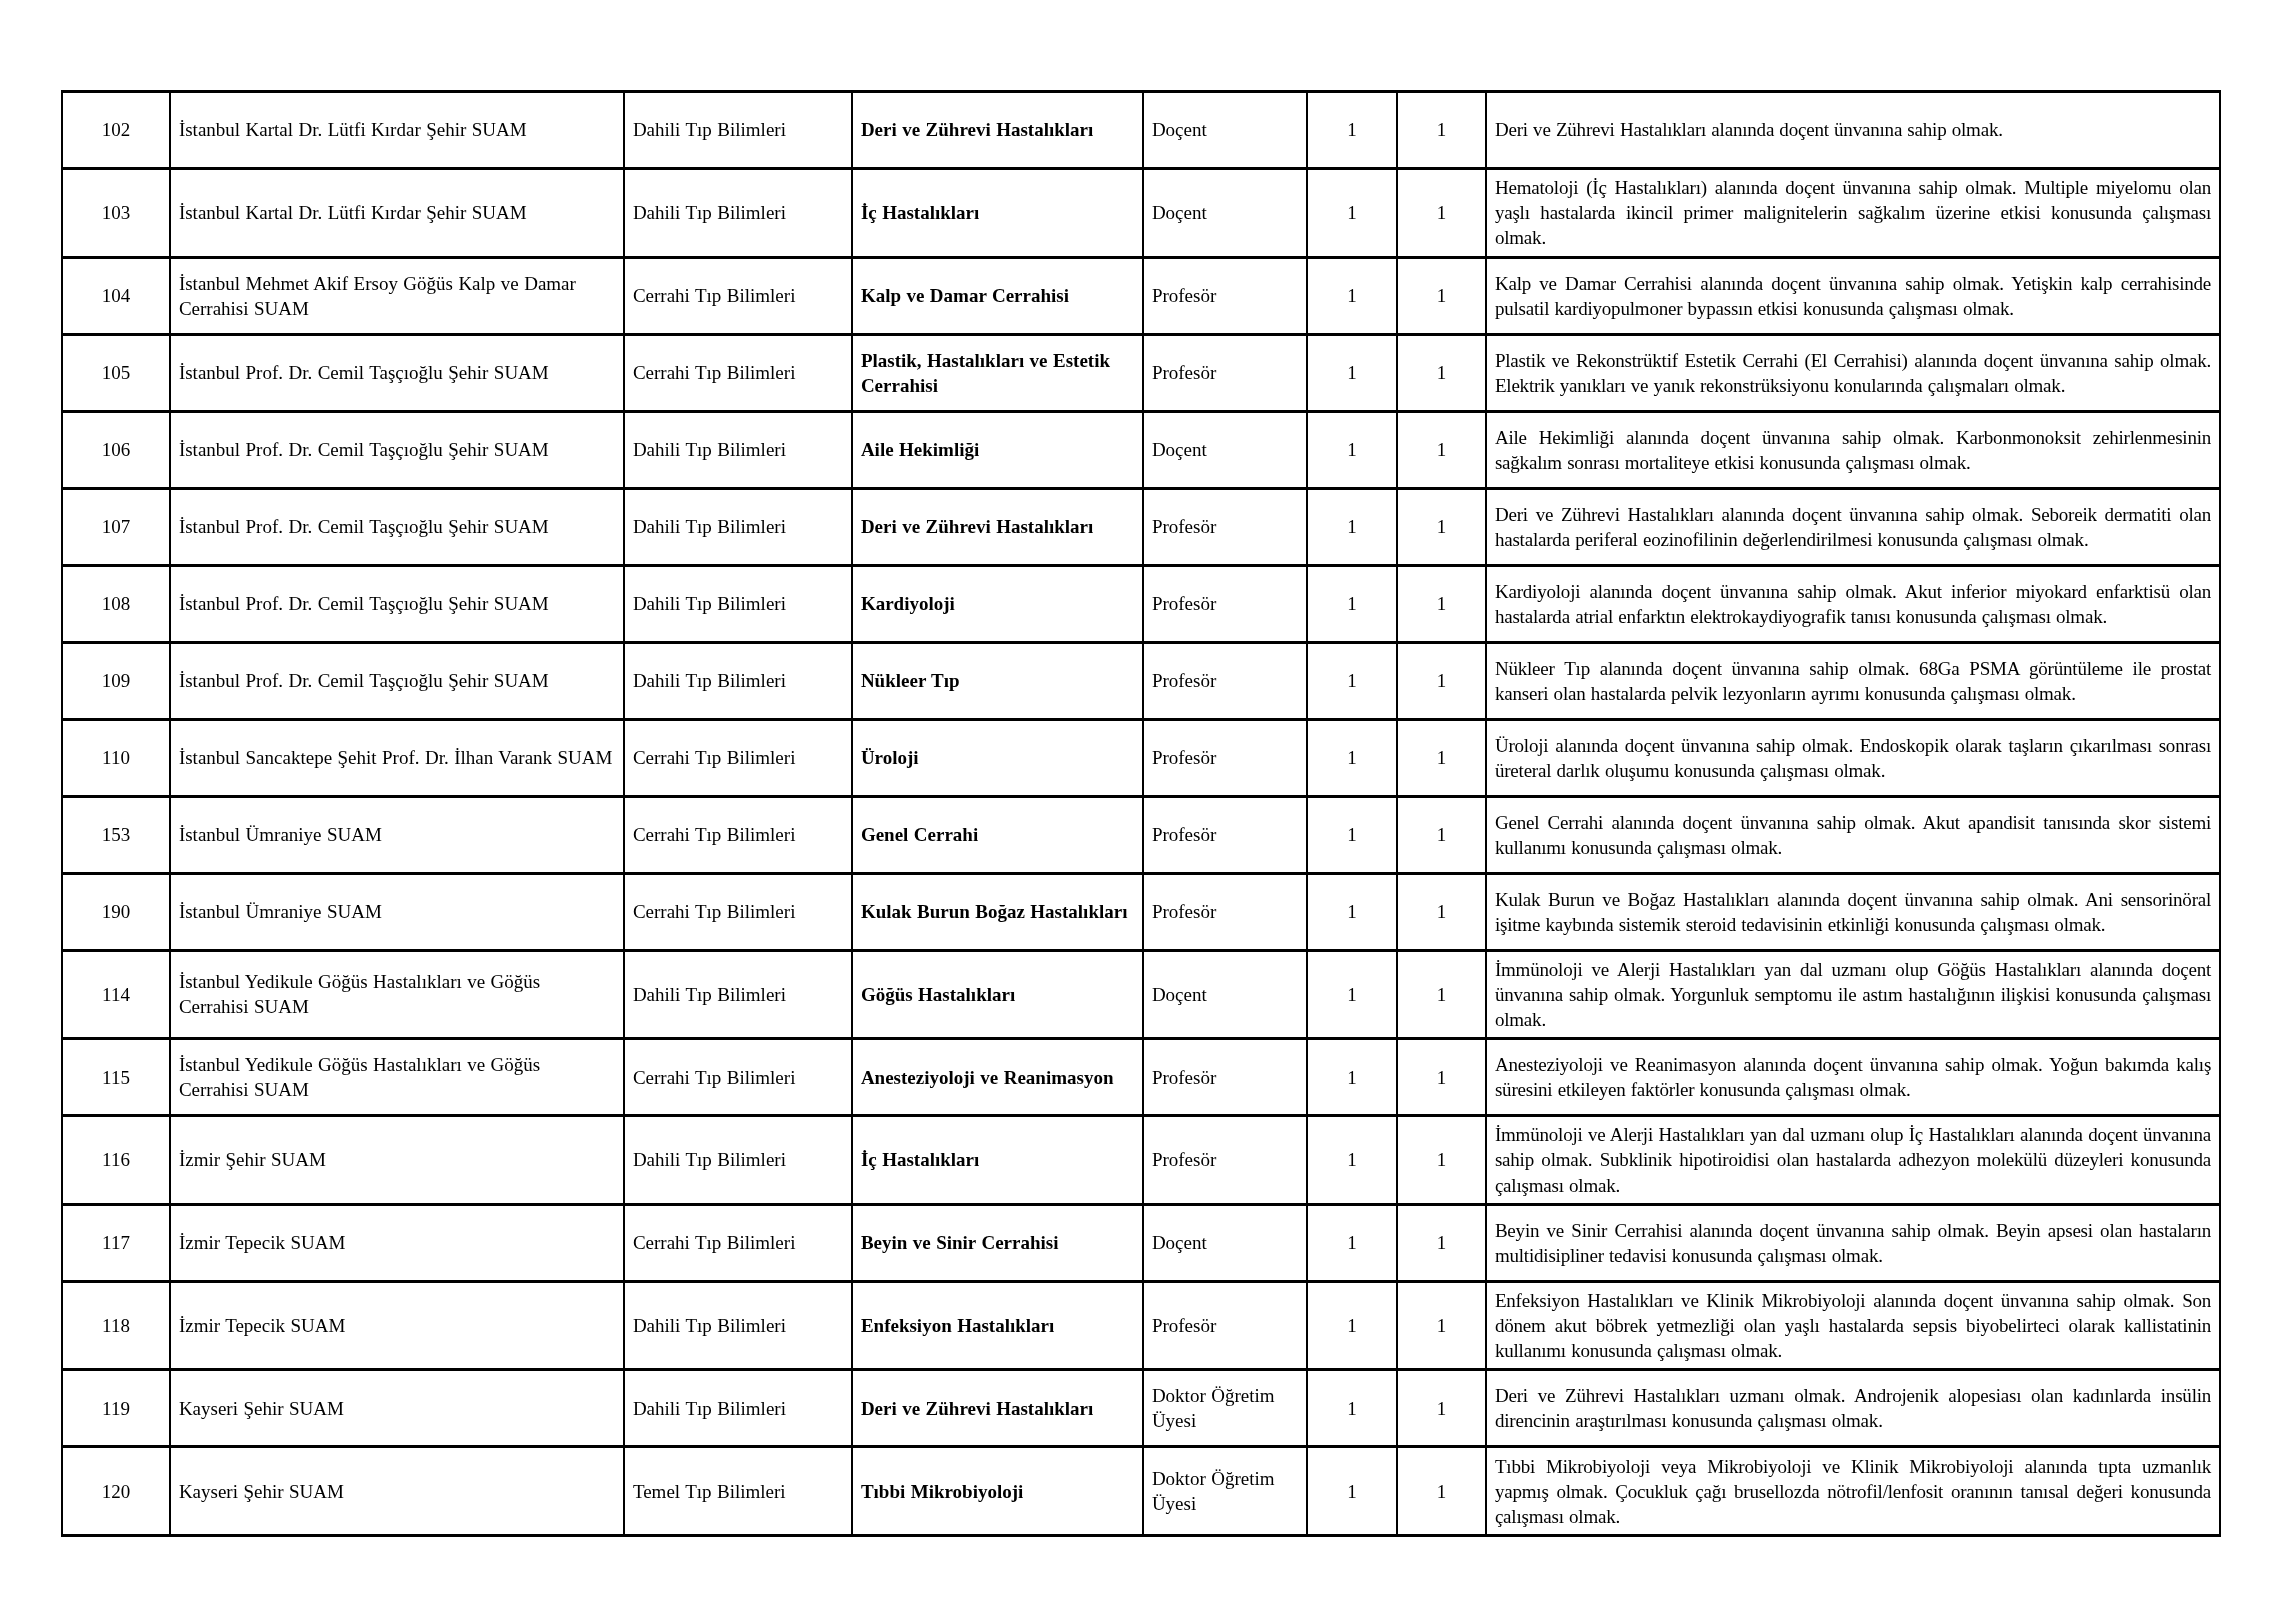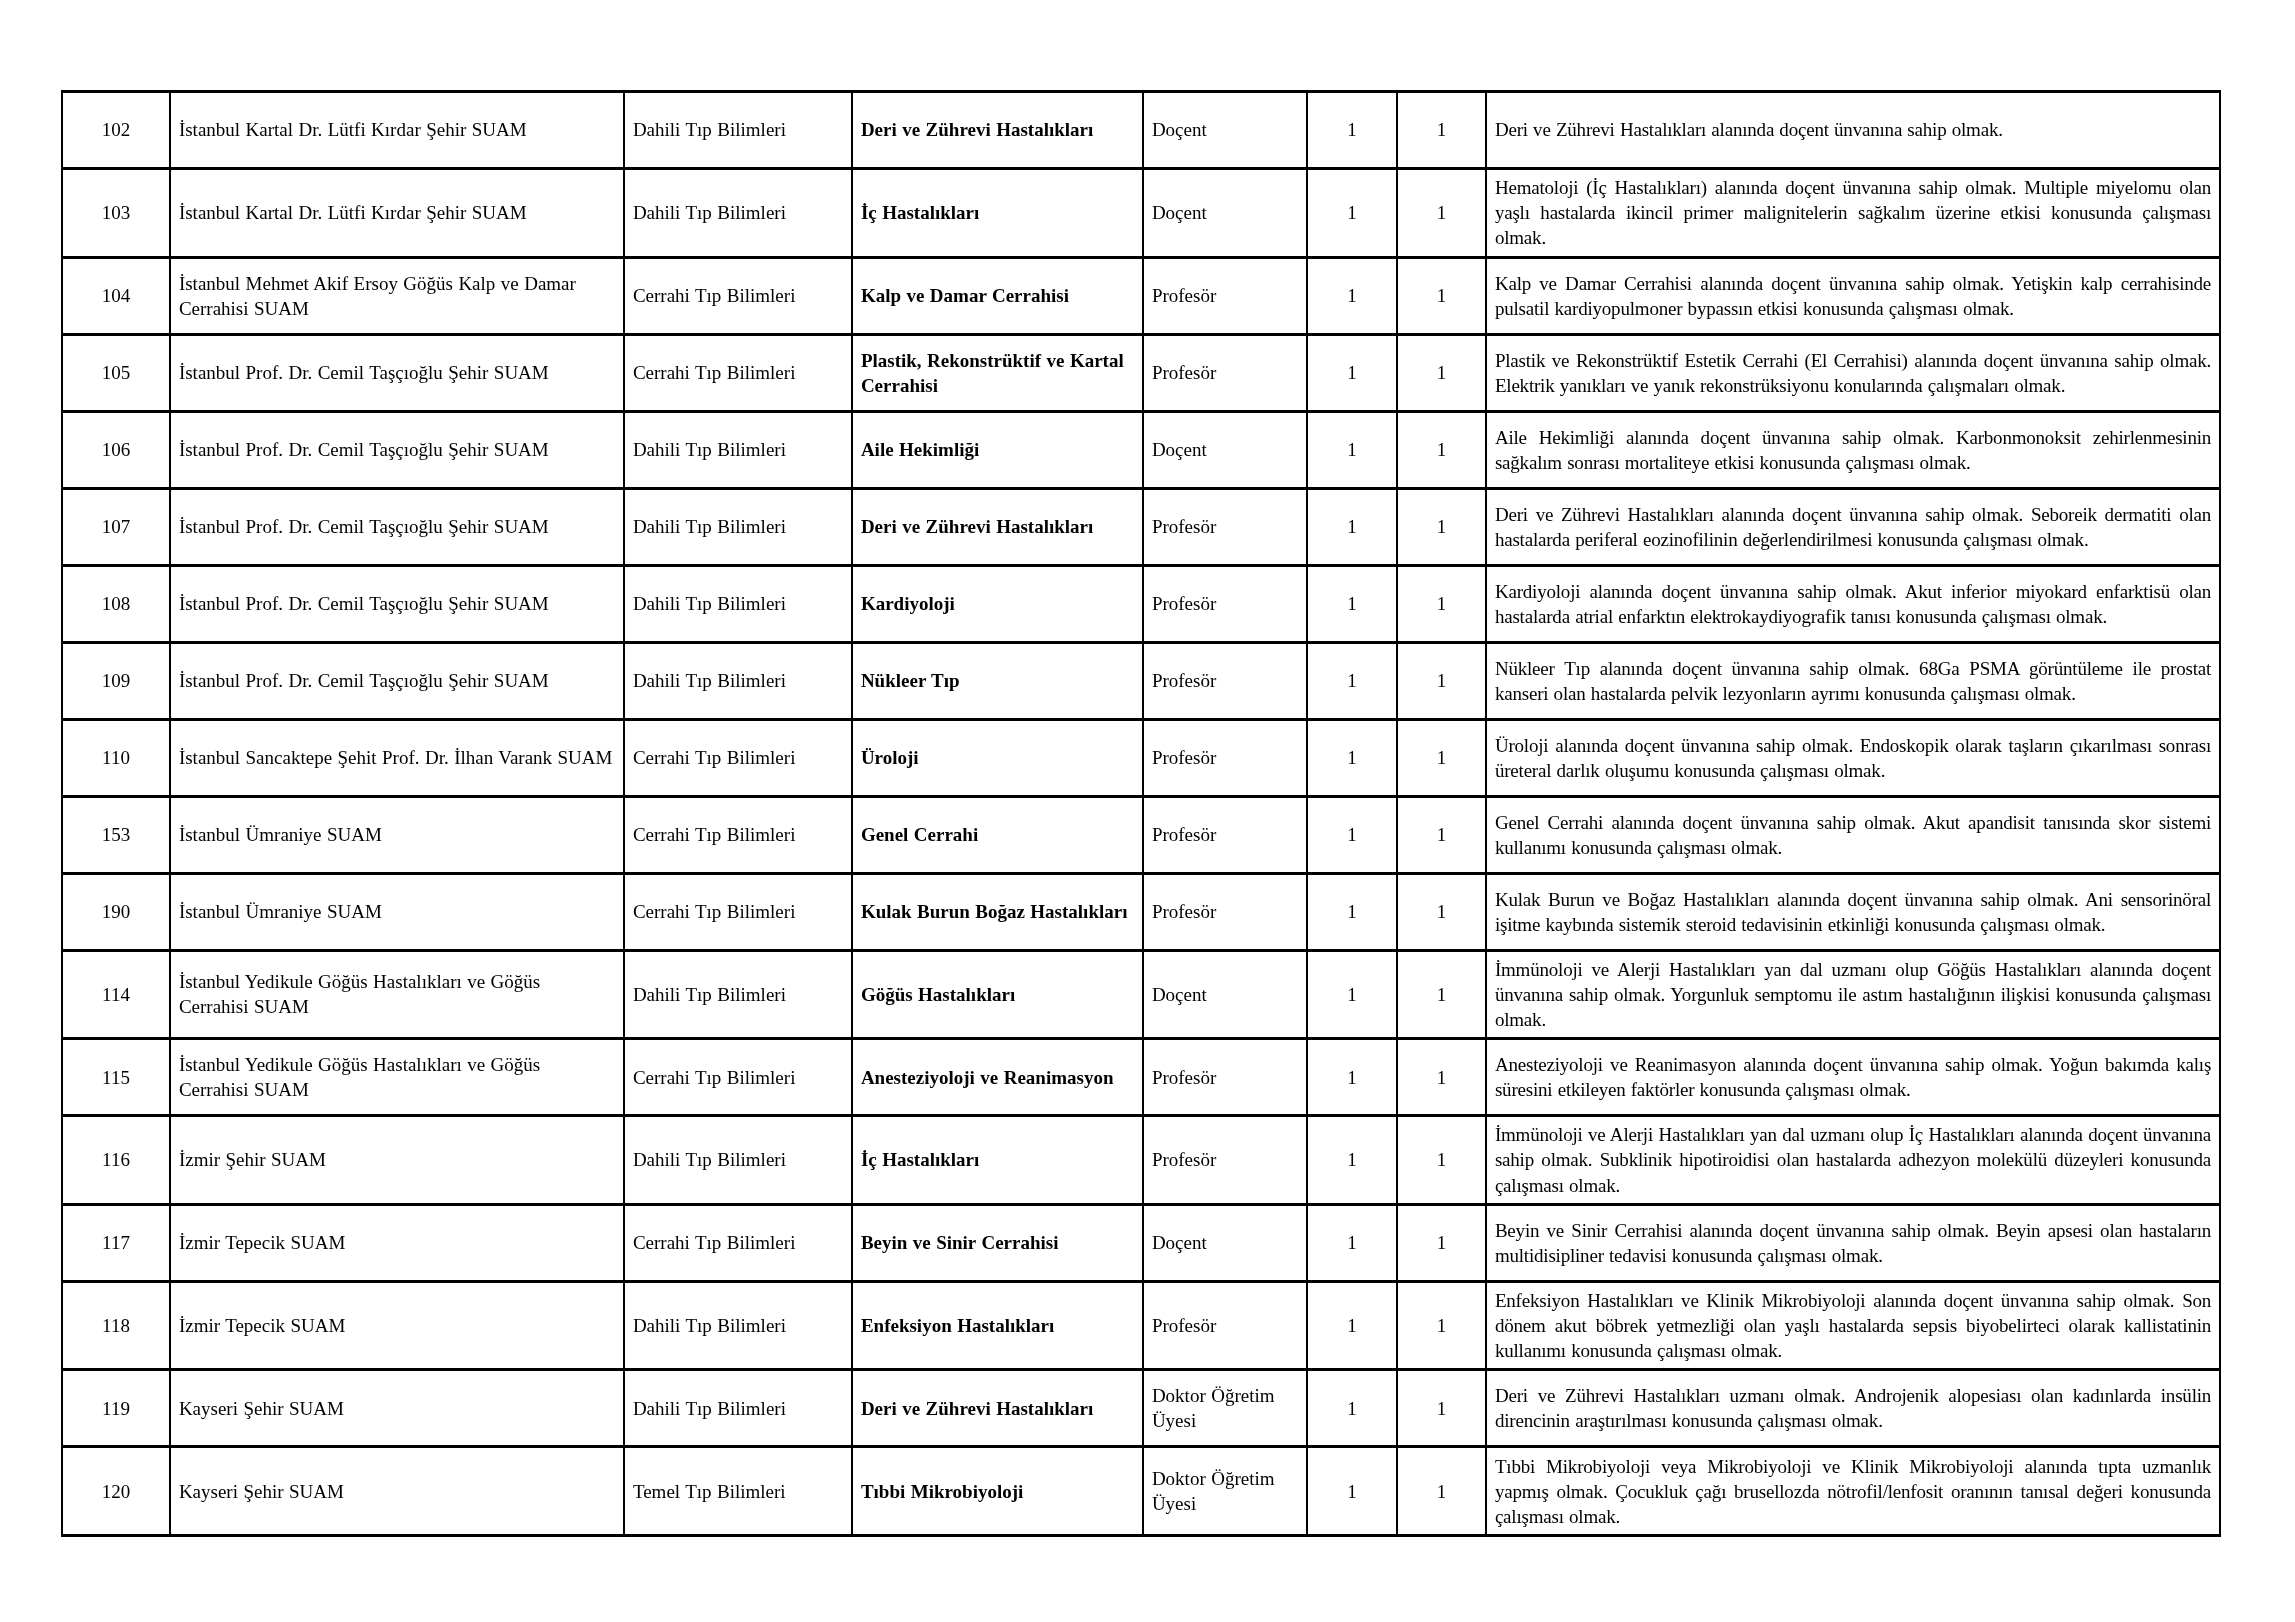--- a/index.html
+++ b/index.html
@@ -107,21 +107,21 @@
           <td class="col-branch">Kalp ve Damar Cerrahisi</td>
           <td class="col-title">Profesör</td>
           <td class="col-count">1</td>
           <td class="col-count">1</td>
           <td class="col-desc">Kalp ve Damar Cerrahisi alanında doçent ünvanına sahip olmak. Yetişkin kalp cerrahisinde pulsatil kardiyopulmoner bypassın etkisi konusunda çalışması olmak.</td>
         </tr>
         <tr>
           <td class="col-no">105</td>
           <td class="col-institution">İstanbul Prof. Dr. Cemil Taşçıoğlu Şehir SUAM</td>
           <td class="col-department">Cerrahi Tıp Bilimleri</td>
-          <td class="col-branch">Plastik, Rekonstrüktif ve Kartal Cerrahisi</td>
+          <td class="col-branch">Plastik, Hastalıkları ve Estetik Cerrahisi</td>
           <td class="col-title">Profesör</td>
           <td class="col-count">1</td>
           <td class="col-count">1</td>
           <td class="col-desc">Plastik ve Rekonstrüktif  Estetik Cerrahi (El Cerrahisi) alanında doçent ünvanına sahip olmak.  Elektrik yanıkları ve yanık rekonstrüksiyonu konularında çalışmaları olmak.</td>
         </tr>
         <tr>
           <td class="col-no">106</td>
           <td class="col-institution">İstanbul Prof. Dr. Cemil Taşçıoğlu Şehir SUAM</td>
           <td class="col-department">Dahili Tıp Bilimleri</td>
           <td class="col-branch">Aile Hekimliği</td>

